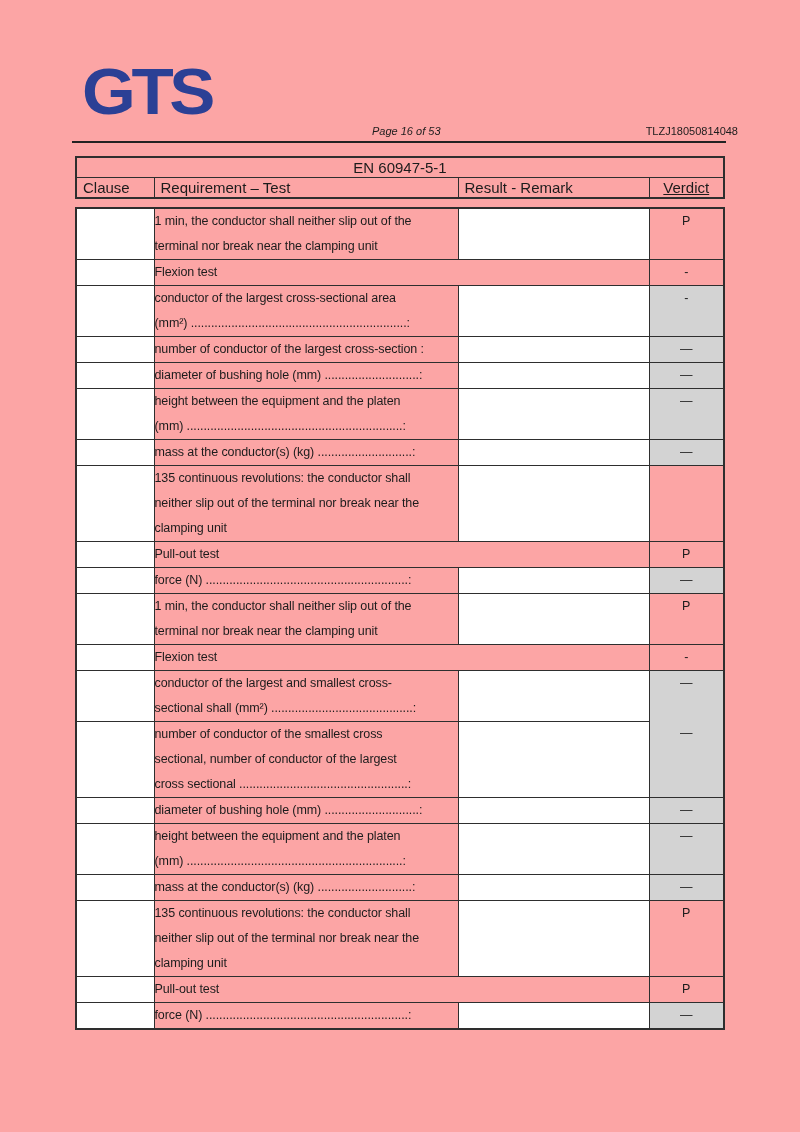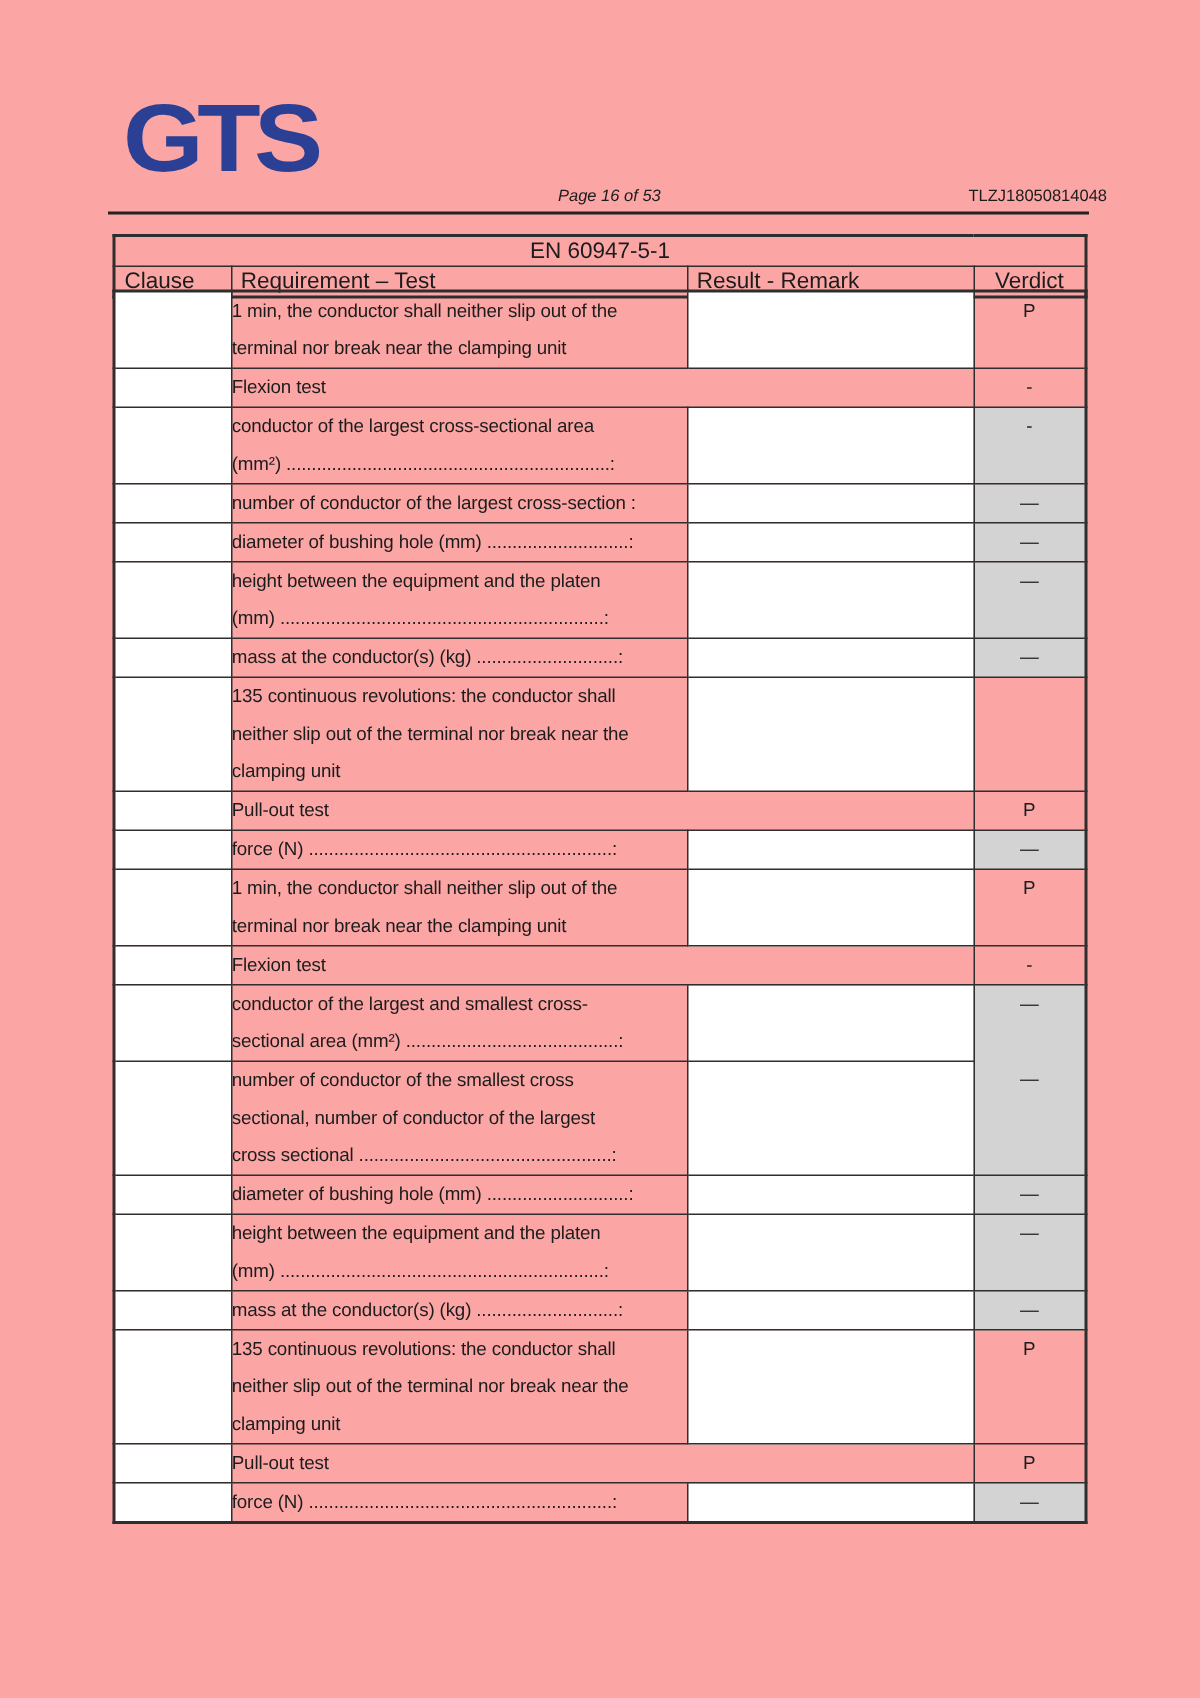--- a/index.html
+++ b/index.html
@@ -18,21 +18,21 @@
   .report-no{position:absolute;right:90px;top:125px;font-size:11px;}
   .rule{position:absolute;left:72px;top:141px;width:654px;height:2px;background:#222;}
 
   table{border-collapse:collapse;table-layout:fixed;}
   .hdr-table{position:absolute;left:75px;top:156px;width:648px;}
   .hdr-table td{border:1px solid #2e2e2e;font-size:15px;padding:1px 6px;height:17px;}
   .hdr-table{border:2px solid #2e2e2e;}
   .std{text-align:center;}
   .c-ver{text-align:center;text-decoration:underline;}
 
-  .body-table{position:absolute;left:75px;top:193px;width:648px;border:2px solid #2e2e2e;}
+  .body-table{position:absolute;left:75px;top:207px;width:648px;border:2px solid #2e2e2e;}
   .body-table td{border:1px solid #2e2e2e;vertical-align:top;font-size:12.5px;padding:0;}
   .req-cell{padding:0 5px;}
   .req-line{line-height:25px;white-space:nowrap;overflow:hidden;letter-spacing:-0.1px;}
   .verdict-cell{text-align:center;}
   .v-line{line-height:25px;}
   .gray{background:#d3d3d3;}
   .clause-cell,.result-cell{background:#ffffff;}
 </style>
 </head>
 <body>
@@ -196,21 +196,21 @@
           </td>
 
     <td class="verdict-cell">
             <div class="v-line">-</div>
           </td>
   </tr>
         <tr>
     <td class="clause-cell"></td>
     <td class="req-cell">
             <div class="req-line">conductor of the largest and smallest cross-</div>
-            <div class="req-line">sectional area (mm²) ..........................................:</div>
+            <div class="req-line">sectional shall (mm²) ..........................................:</div>
           </td>
     <td class="result-cell"></td>
     <td class="verdict-cell gray" rowspan="2">
             <div class="v-line">—</div>
             <div class="v-line">&nbsp;</div>
             <div class="v-line">—</div>
           </td>
   </tr>
         <tr>
     <td class="clause-cell"></td>

